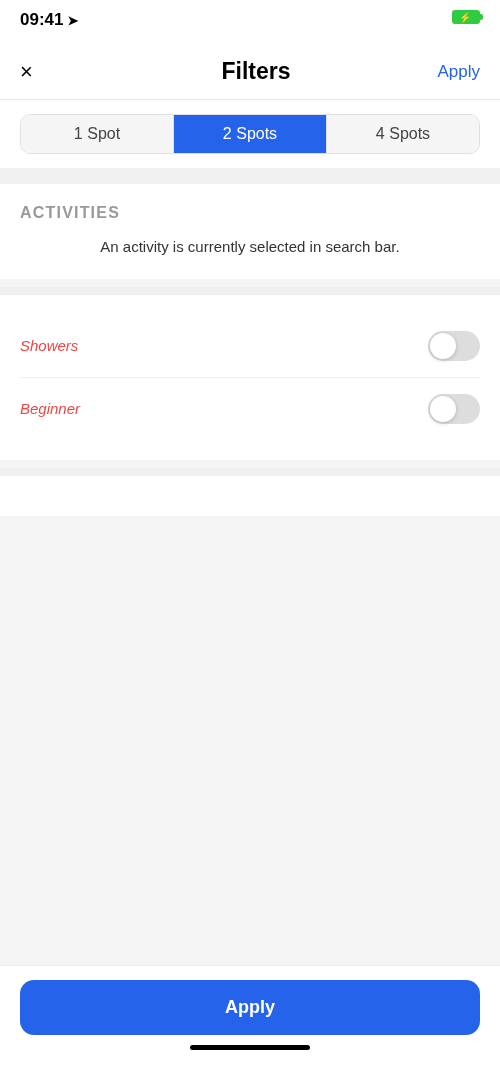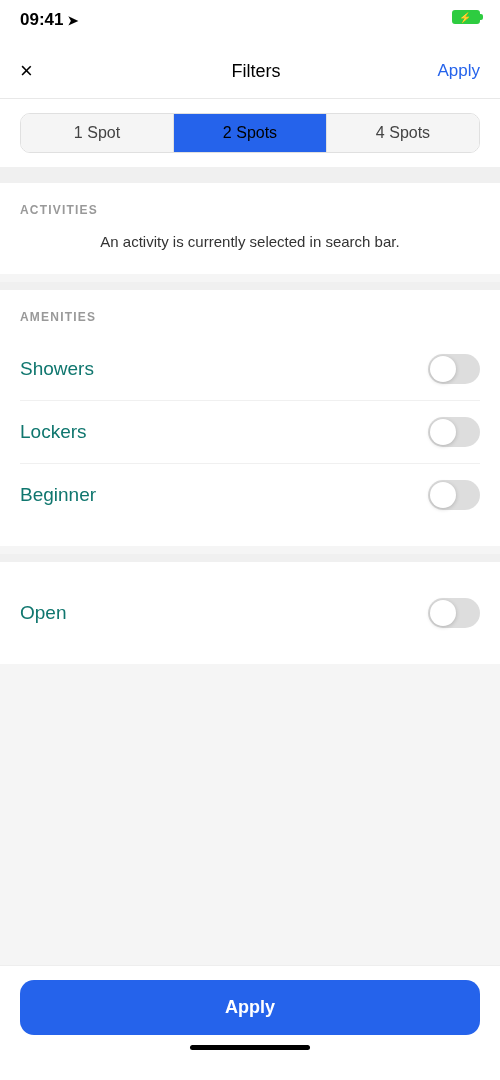--- a/index.html
+++ b/index.html
@@ -76,22 +76,22 @@
     }
     .header-close {
       font-size: 22px;
       color: #000;
       cursor: pointer;
       width: 40px;
       display: flex;
       align-items: center;
     }
     .header-title {
-      font-size: 18px;
-      font-weight: 400;
+      font-size: 23px;
+      font-weight: 700;
       color: #000;
       margin-left: 32px;
     }
     .header-reset {
       color: #2563EB;
       font-size: 17px;
       font-weight: 400;
       cursor: pointer;
       width: 60px;
       text-align: right;
@@ -117,34 +117,34 @@
       font-size: 16px;
       font-weight: 500;
       cursor: pointer;
       background: #f5f5f5;
       color: #444;
       border: none;
       outline: none;
     }
     .spot-btn.active {
       background: #2563EB;
-      color: #000000;
+      color: #ffffff;
     }
     .spot-btn:not(:last-child) {
       border-right: 1.5px solid #e0e0e0;
     }
 
     
     .section {
       background: #fff;
       margin-bottom: 8px;
       padding: 20px 20px;
     }
     .section-title {
-      font-size: 12px;
+      font-size: 16px;
       font-weight: 600;
       color: #999;
       letter-spacing: 1.2px;
       margin-bottom: 14px;
       text-transform: uppercase;
     }
     .section-note {
       font-size: 15px;
       color: #333;
       line-height: 1.5;
@@ -156,22 +156,23 @@
       display: flex;
       align-items: center;
       justify-content: space-between;
       padding: 16px 0;
       border-bottom: 1px solid #f0f0f0;
     }
     .toggle-row:last-child {
       border-bottom: none;
     }
     .toggle-label {
-      font-size: 19px;
-      color: #0f766e;
+      font-size: 15px;
+      color: #ef4444;
+      font-style: italic;
     }
     .toggle {
       width: 52px;
       height: 30px;
       background: #ddd;
       border-radius: 15px;
       position: relative;
       cursor: pointer;
       transition: background 0.2s;
       flex-shrink: 0;
@@ -263,54 +264,41 @@
   <div class="section-divider"></div>
 
   <div class="section">
     <div class="section-title">ACTIVITIES</div>
     <div class="section-note">An activity is currently selected in search bar.</div>
   </div>
 
   <div class="section-divider"></div>
 
   <div class="section">
-    <div class="section-title">AMENITIES</div>
 
     <div class="toggle-row">
       <span class="toggle-label">Showers</span>
       <div class="toggle">
         <div class="toggle-knob"></div>
       </div>
     </div>
 
-    <div class="toggle-row">
-      <span class="toggle-label">Lockers</span>
-      <div class="toggle">
-        <div class="toggle-knob"></div>
-      </div>
-    </div>
 
     <div class="toggle-row">
       <span class="toggle-label">Beginner</span>
       <div class="toggle">
         <div class="toggle-knob"></div>
       </div>
     </div>
   </div>
 
   <div class="section-divider"></div>
 
   <div class="section">
 
-    <div class="toggle-row">
-      <span class="toggle-label">Open</span>
-      <div class="toggle">
-        <div class="toggle-knob"></div>
-      </div>
-    </div>
 
 
   </div>
 
 </div>
 
 <div class="apply-area">
   <button class="apply-btn">Apply</button>
   <div class="home-indicator"></div>
 </div>

